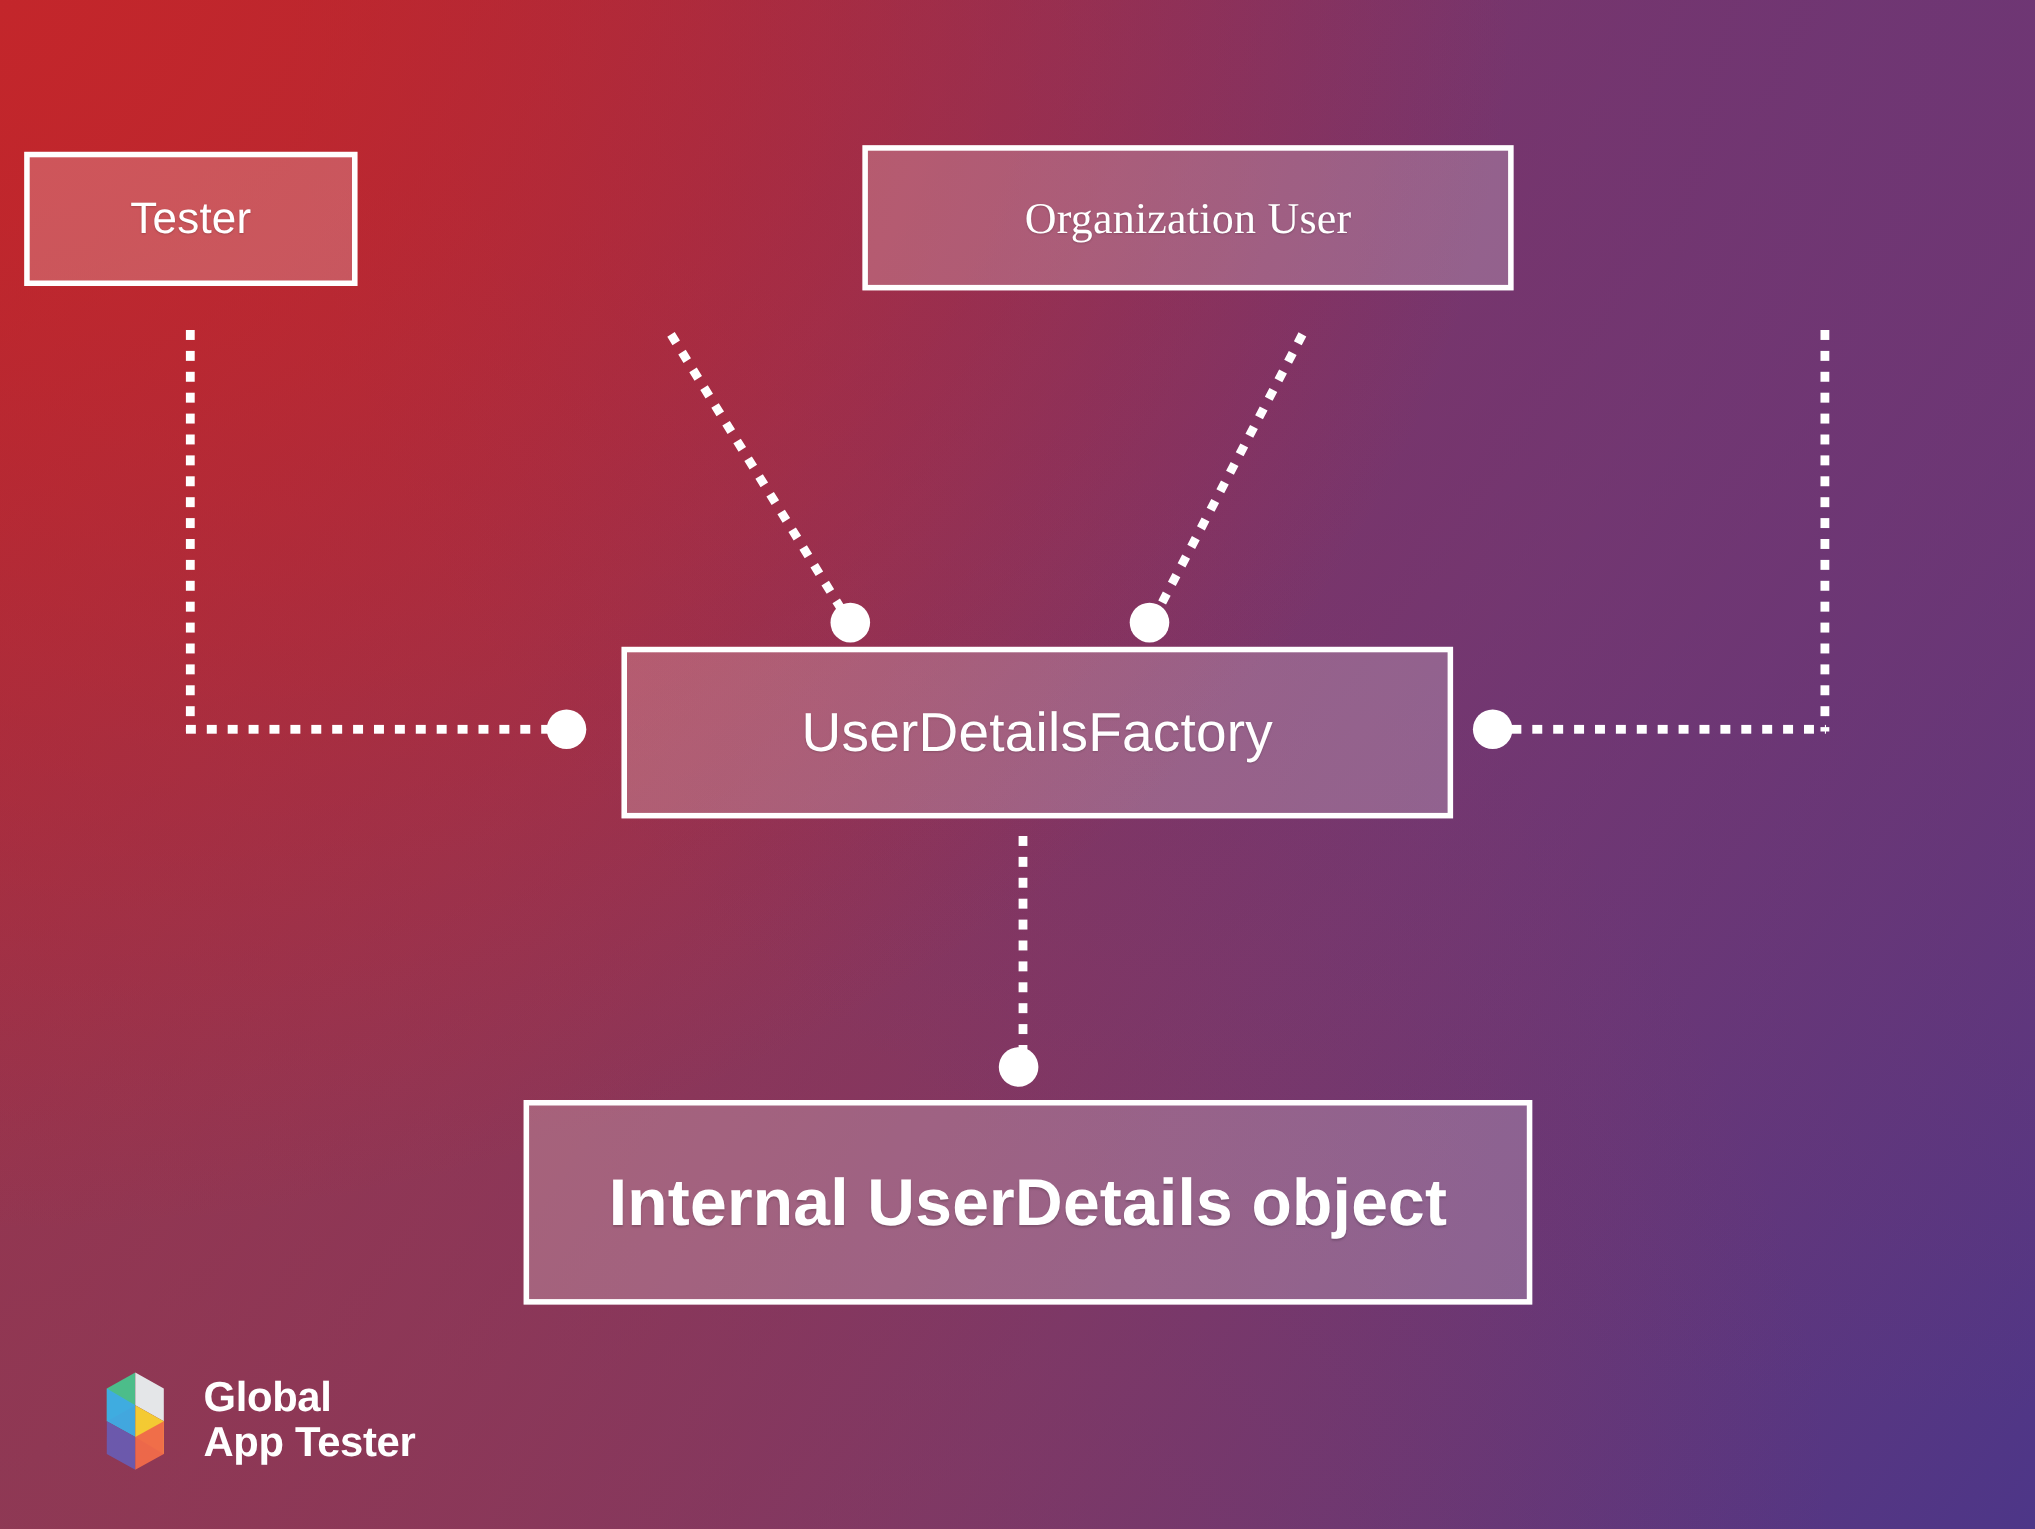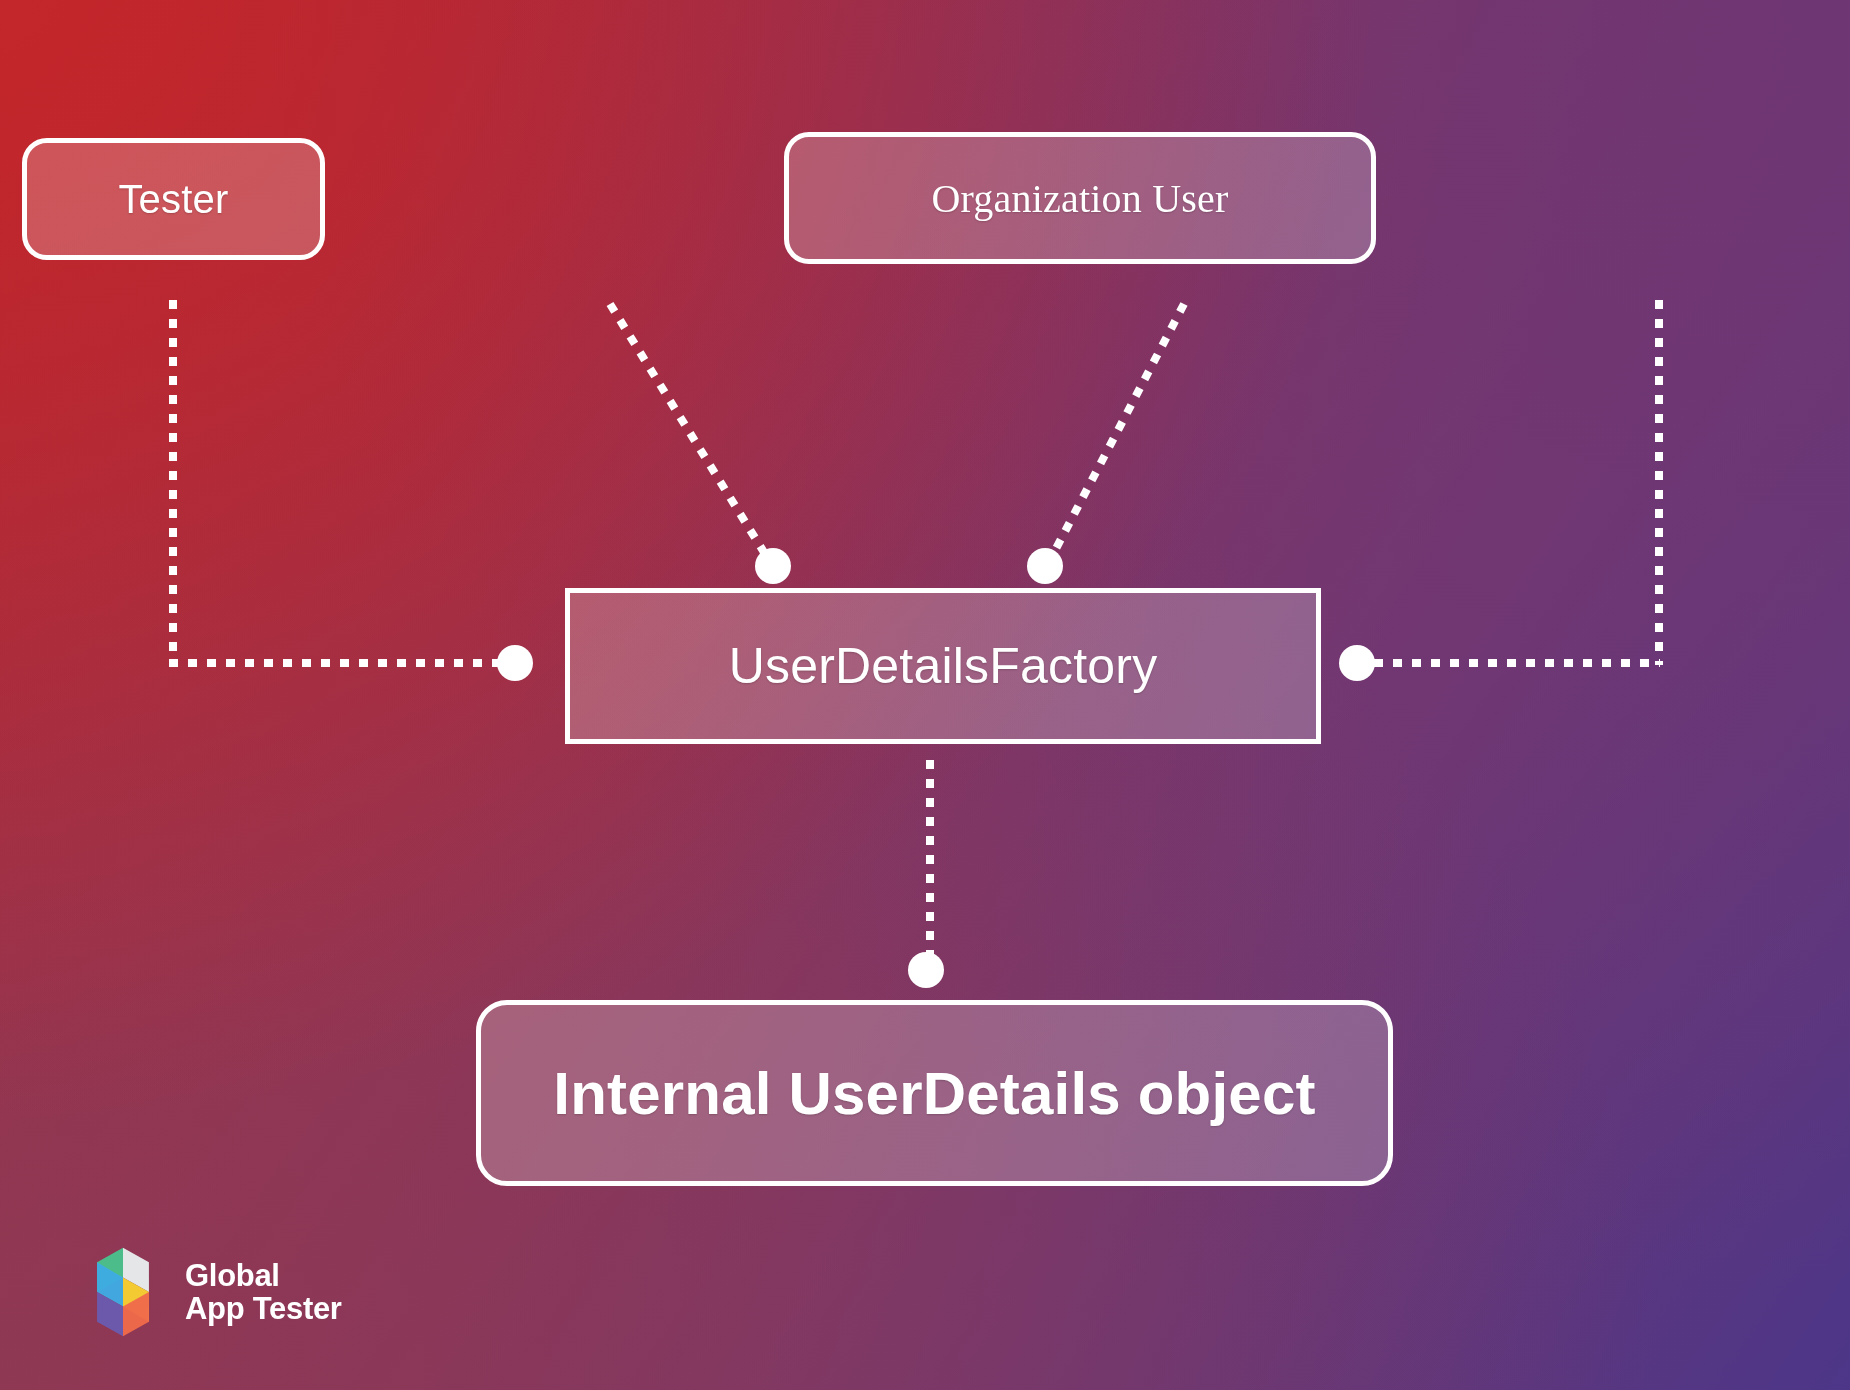--- a/index.html
+++ b/index.html
@@ -29,23 +29,23 @@
     border: 5px solid #ffffff;
     background: rgba(255,255,255,0.22);
     display: flex;
     align-items: center;
     justify-content: center;
     color: #ffffff;
     text-align: center;
     letter-spacing: 0.2px;
     text-shadow: 0 1px 2px rgba(0,0,0,0.18);
   }
-  .node.top { font-size: 40px; font-weight: 400; border-radius: 25px; }
+  .node.top { font-size: 40px; font-weight: 400; }
   .node.mid { font-size: 50px; font-weight: 500; margin-left: 12px; }
-  .node.bottom { font-size: 60px; font-weight: 700; border-radius: 31px; }
+  .node.bottom { font-size: 60px; font-weight: 700; }
 
   #node-tester       { left: 22px;   top: 138px;  width: 303px; height: 122px; }
   #node-organization { left: 360px;  top: 134px;  width: 396px; height: 128px; }
   #node-org-user     { left: 784px;  top: 132px;  width: 592px; height: 132px; font-family: Liberation Serif, serif; }
   #node-other-users  { left: 1336px; top: 138px;  width: 494px; height: 128px; }
   #node-factory      { left: 553px;  top: 588px;  width: 756px; height: 156px; }
   #node-internal     { left: 476px;  top: 1000px; width: 917px; height: 186px; }
 
   
   .conn {
@@ -98,21 +98,21 @@
     left: 75px;
     top: 1244px;
     display: flex;
     align-items: center;
     gap: 14px;
   }
   #logo-mark { width: 96px; height: 96px; display: block; }
   #logo-text {
     color: #ffffff;
     font-weight: 700;
-    font-size: 31px;
+    font-size: 38px;
     line-height: 1.08;
     letter-spacing: -0.3px;
   }
   #logo-text span { display: block; white-space: nowrap; }
 </style>
 </head>
 <body>
 
 <div id="stage">
 

